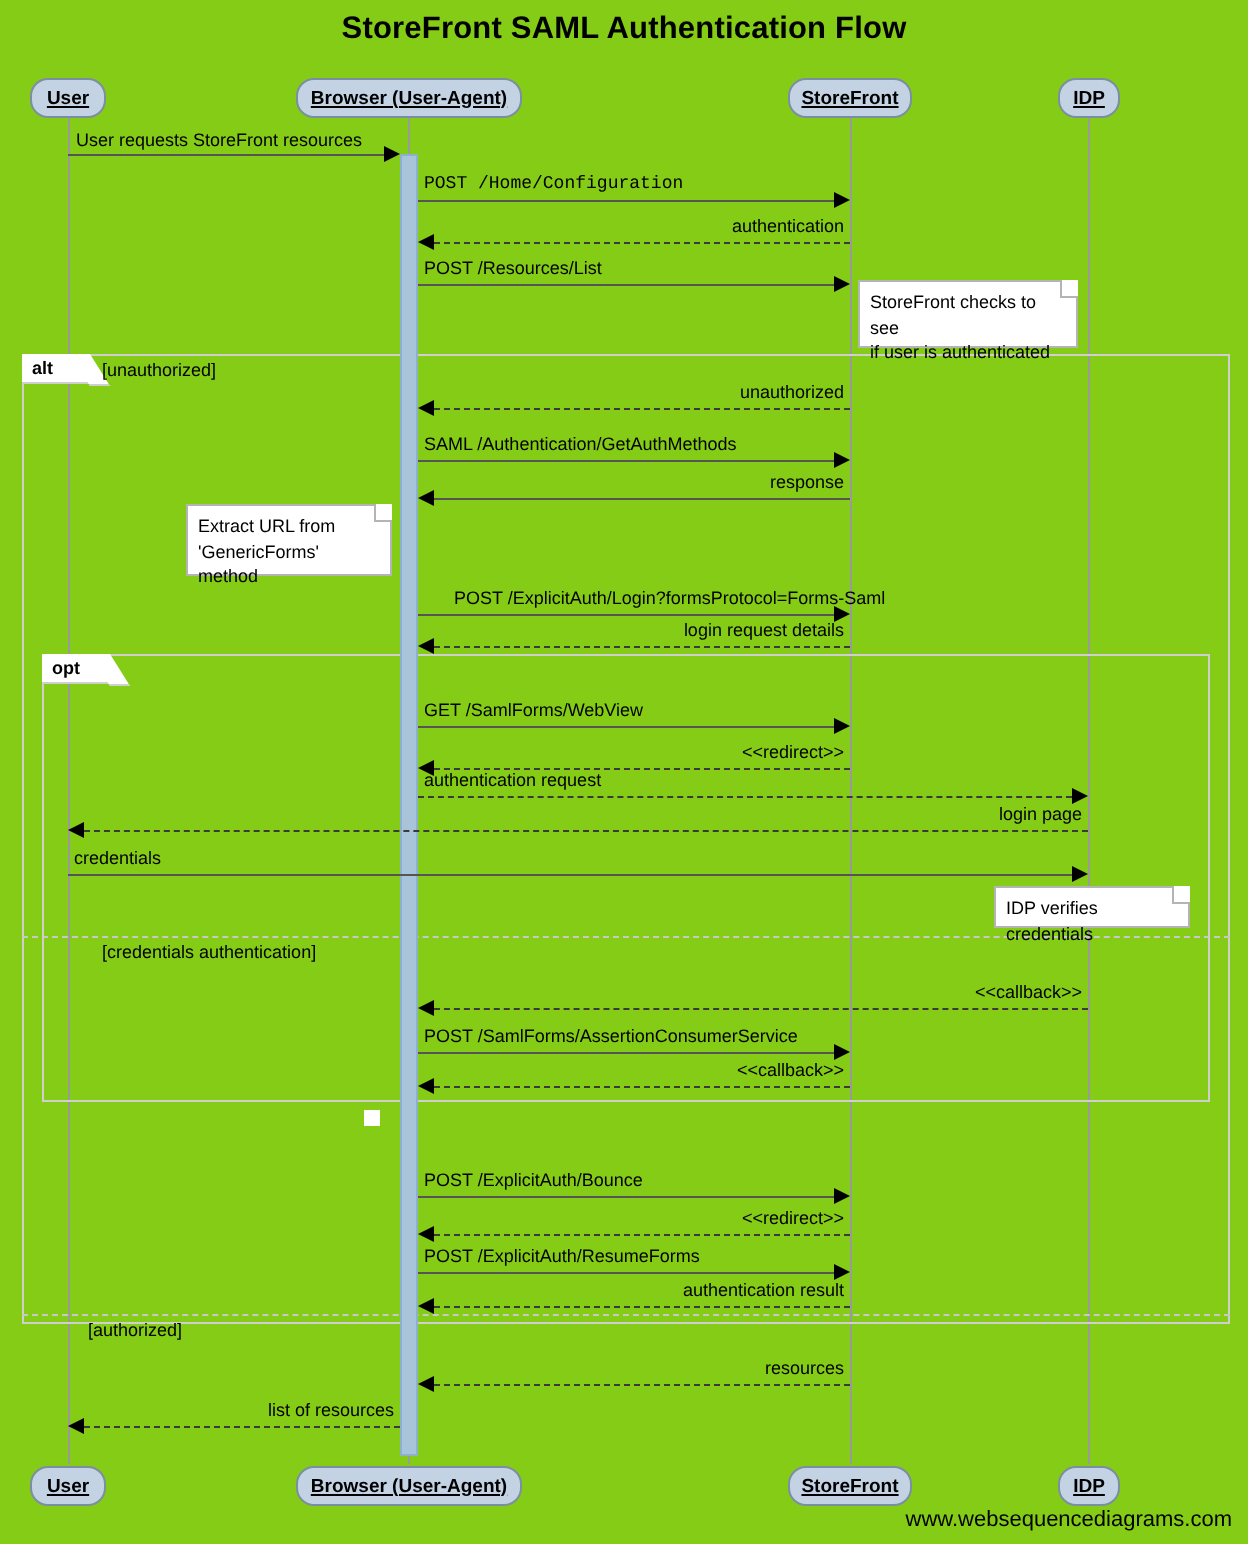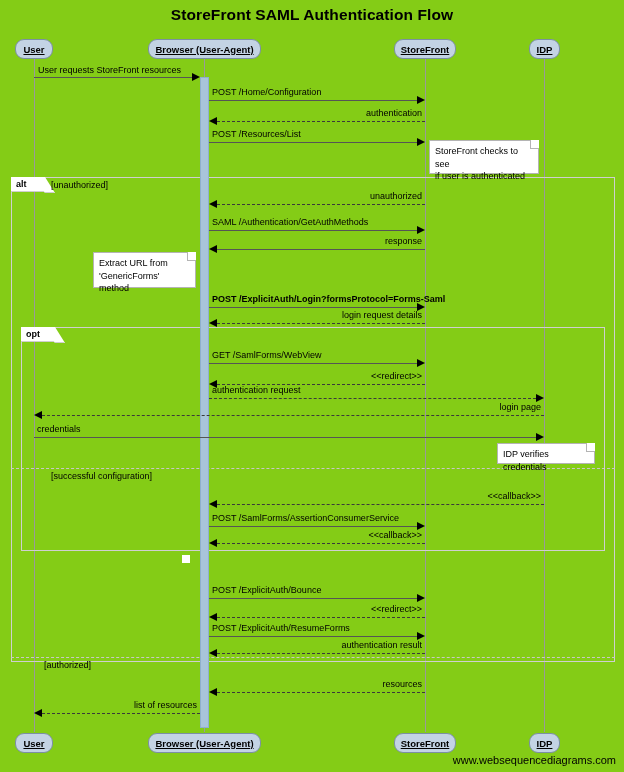--- a/index.html
+++ b/index.html
@@ -199,38 +199,38 @@
   <div class="lifeline" style="left:204px; top:59px; height:673px;"></div>
   <div class="lifeline" style="left:425px; top:59px; height:673px;"></div>
   <div class="lifeline" style="left:544px; top:59px; height:673px;"></div>
 
   <div class="fragment" style="left:11px; top:177px; width:604px; height:485px;"></div>
   <div class="fragment-tab" style="left:11px; top:177px; width:34px;">alt</div>
   <div class="fragment-tab-notch" style="left:45px; top:177px;"></div>
   <div class="fragment-cond" style="left:51px; top:180px;">[unauthorized]</div>
 
   <div class="fragment-divider" style="left:11px; top:468px; width:604px;"></div>
-  <div class="fragment-cond" style="left:51px; top:471px;">[successful configuration]</div>
+  <div class="fragment-cond" style="left:51px; top:471px;">[credentials authentication]</div>
 
   <div class="fragment-divider" style="left:11px; top:657px; width:604px;"></div>
   <div class="fragment-cond" style="left:44px; top:660px;">[authorized]</div>
 
   <div class="fragment" style="left:21px; top:327px; width:584px; height:224px;"></div>
   <div class="fragment-tab" style="left:21px; top:327px; width:34px;">opt</div>
   <div class="fragment-tab-notch" style="left:55px; top:327px;"></div>
 
   <div class="activation" style="left:200px; top:77px; height:651px;"></div>
 
   <div class="msg-line" style="left:34px; top:77px; width:162px;"></div>
   <div class="arrow-head right" style="left:192px; top:73px;"></div>
   <div class="msg-label" style="left:38px; top:65px;">User requests StoreFront resources</div>
 
   <div class="msg-line" style="left:209px; top:100px; width:208px;"></div>
   <div class="arrow-head right" style="left:417px; top:96px;"></div>
-  <div class="msg-label" style="left:212px; top:87px;">POST /Home/Configuration</div>
+  <div class="msg-label" style="left:212px; top:87px;font-family:Liberation Mono, monospace;">POST /Home/Configuration</div>
 
   <div class="msg-line dashed" style="left:217px; top:121px; width:208px;"></div>
   <div class="arrow-head left" style="left:209px; top:117px;"></div>
   <div class="msg-label right-align" style="left:225px; top:108px; width:197px;">authentication</div>
 
   <div class="msg-line" style="left:209px; top:142px; width:208px;"></div>
   <div class="arrow-head right" style="left:417px; top:138px;"></div>
   <div class="msg-label" style="left:212px; top:129px;">POST /Resources/List</div>
 
   <div class="note" style="left:429px; top:140px; width:110px; height:34px;">StoreFront checks to see
@@ -248,21 +248,21 @@
   <div class="msg-line" style="left:217px; top:249px; width:208px;"></div>
   <div class="arrow-head left" style="left:209px; top:245px;"></div>
   <div class="msg-label right-align" style="left:225px; top:236px; width:197px;">response</div>
 
   <div class="note" style="left:93px; top:252px; width:103px; height:36px;">Extract URL from
 'GenericForms' method</div>
   <div class="note-dogear" style="left:188px; top:252px;"></div>
 
   <div class="msg-line" style="left:209px; top:307px; width:208px;"></div>
   <div class="arrow-head right" style="left:417px; top:303px;"></div>
-  <div class="msg-label" style="left:212px; top:294px;font-weight:bold;">POST /ExplicitAuth/Login?formsProtocol=Forms-Saml</div>
+  <div class="msg-label" style="left:227px; top:294px;">POST /ExplicitAuth/Login?formsProtocol=Forms-Saml</div>
 
   <div class="msg-line dashed" style="left:217px; top:323px; width:208px;"></div>
   <div class="arrow-head left" style="left:209px; top:319px;"></div>
   <div class="msg-label right-align" style="left:225px; top:310px; width:197px;">login request details</div>
 
   <div class="msg-line" style="left:209px; top:363px; width:208px;"></div>
   <div class="arrow-head right" style="left:417px; top:359px;"></div>
   <div class="msg-label" style="left:212px; top:350px;">GET /SamlForms/WebView</div>
 
   <div class="msg-line dashed" style="left:217px; top:384px; width:208px;"></div>

